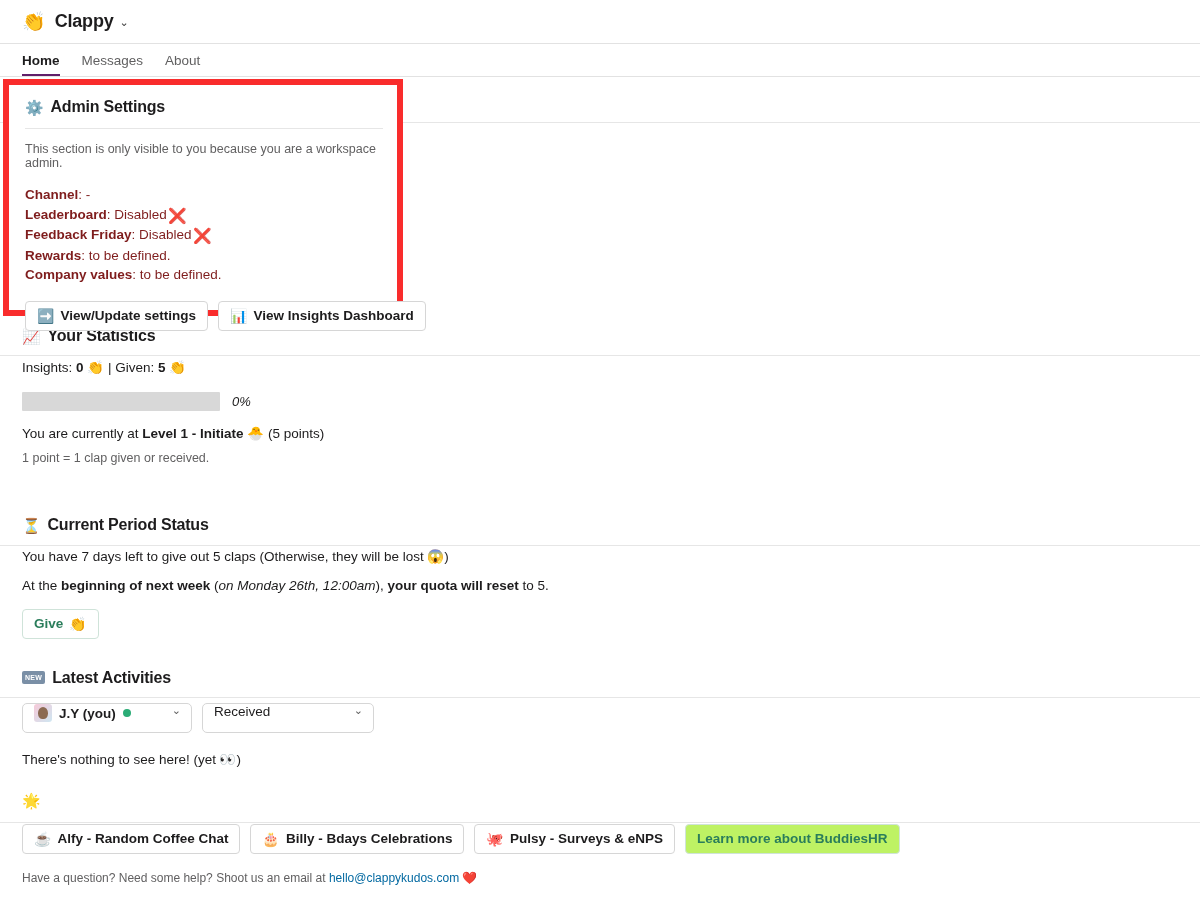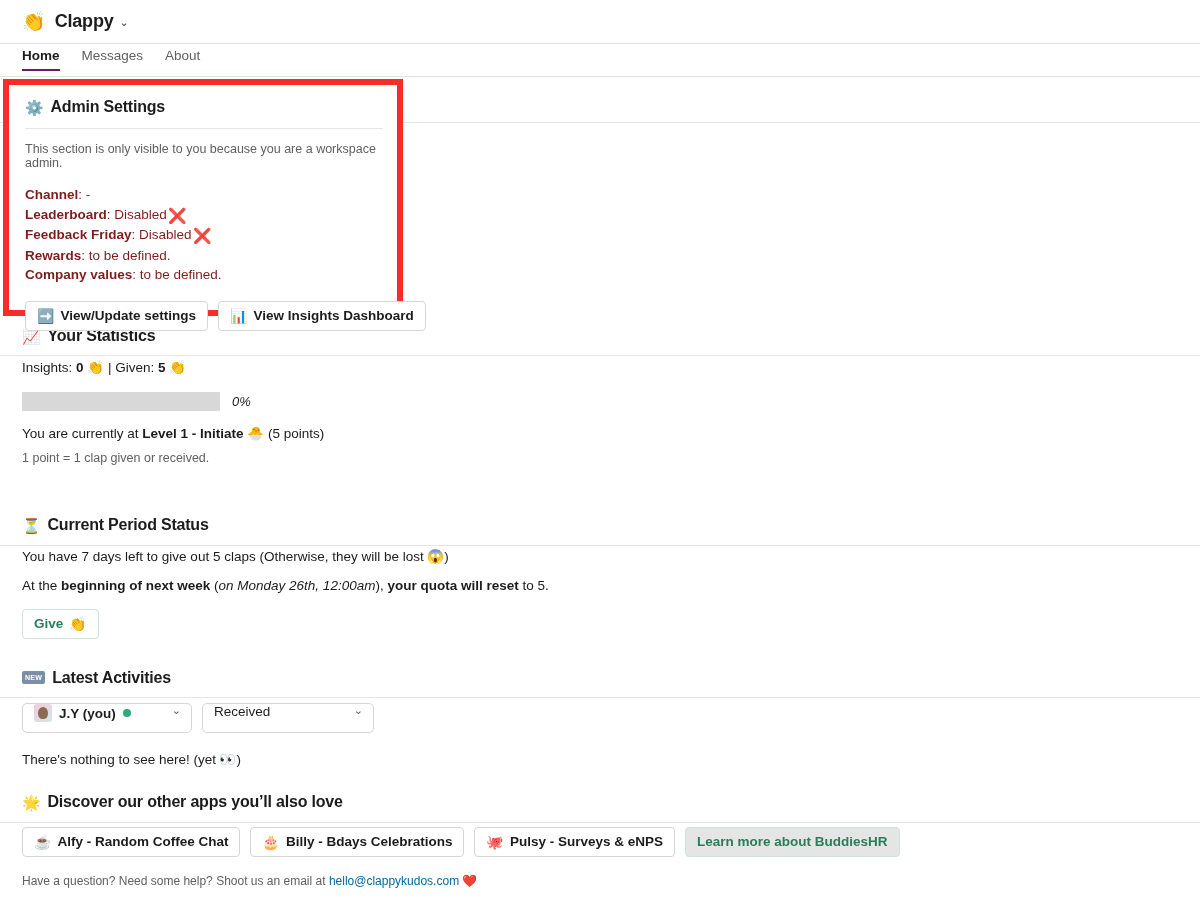--- a/index.html
+++ b/index.html
@@ -39,21 +39,21 @@
     margin-left: 6px;
     font-size: 11px;
     color: #3b3b3b;
     transform: translateY(1px);
   }
 
   
   .tabbar {
     height: 33px;
     display: flex;
-    align-items: center;
+    align-items: flex-end;
     padding-left: 22px;
     border-bottom: 1px solid #e2e2e2;
     gap: 22px;
   }
   .tab {
     font-size: 13.5px;
     color: #616061;
     padding-bottom: 7px;
     border-bottom: 2px solid transparent;
     cursor: pointer;
@@ -143,21 +143,21 @@
   }
   .btn .emoji { font-size: 14px; }
   .btn-green {
     color: #2a7d5b;
     border-color: #cfe3d9;
     font-weight: 700;
   }
   .btn-link-green {
     color: #2a7d5b;
     border-color: #cfe3d9;
-    background: #e5e5e5;
+    background: #bef264;
     font-weight: 700;
   }
 
   
   .stats {
     position: absolute;
     left: 0; top: 327px; width: 1200px;
   }
   .sec-pad { padding-left: 22px; }
   .stats-line {
@@ -446,21 +446,20 @@
     </div>
 
     <div class="empty-line">
       <span>There's nothing to see here! (yet </span><span>👀</span><span>)</span>
     </div>
   </div>
 
   <div class="discover sec-pad">
     <div class="section-head">
       <span class="emoji">🌟</span>
-      <span>Discover our other apps you’ll also love</span>
     </div>
 
     <div class="discover-btns">
       <div class="btn">
         <span class="emoji">☕</span>
         <span>Alfy - Random Coffee Chat</span>
       </div>
       <div class="btn">
         <span class="emoji">🎂</span>
         <span>Billy - Bdays Celebrations</span>

